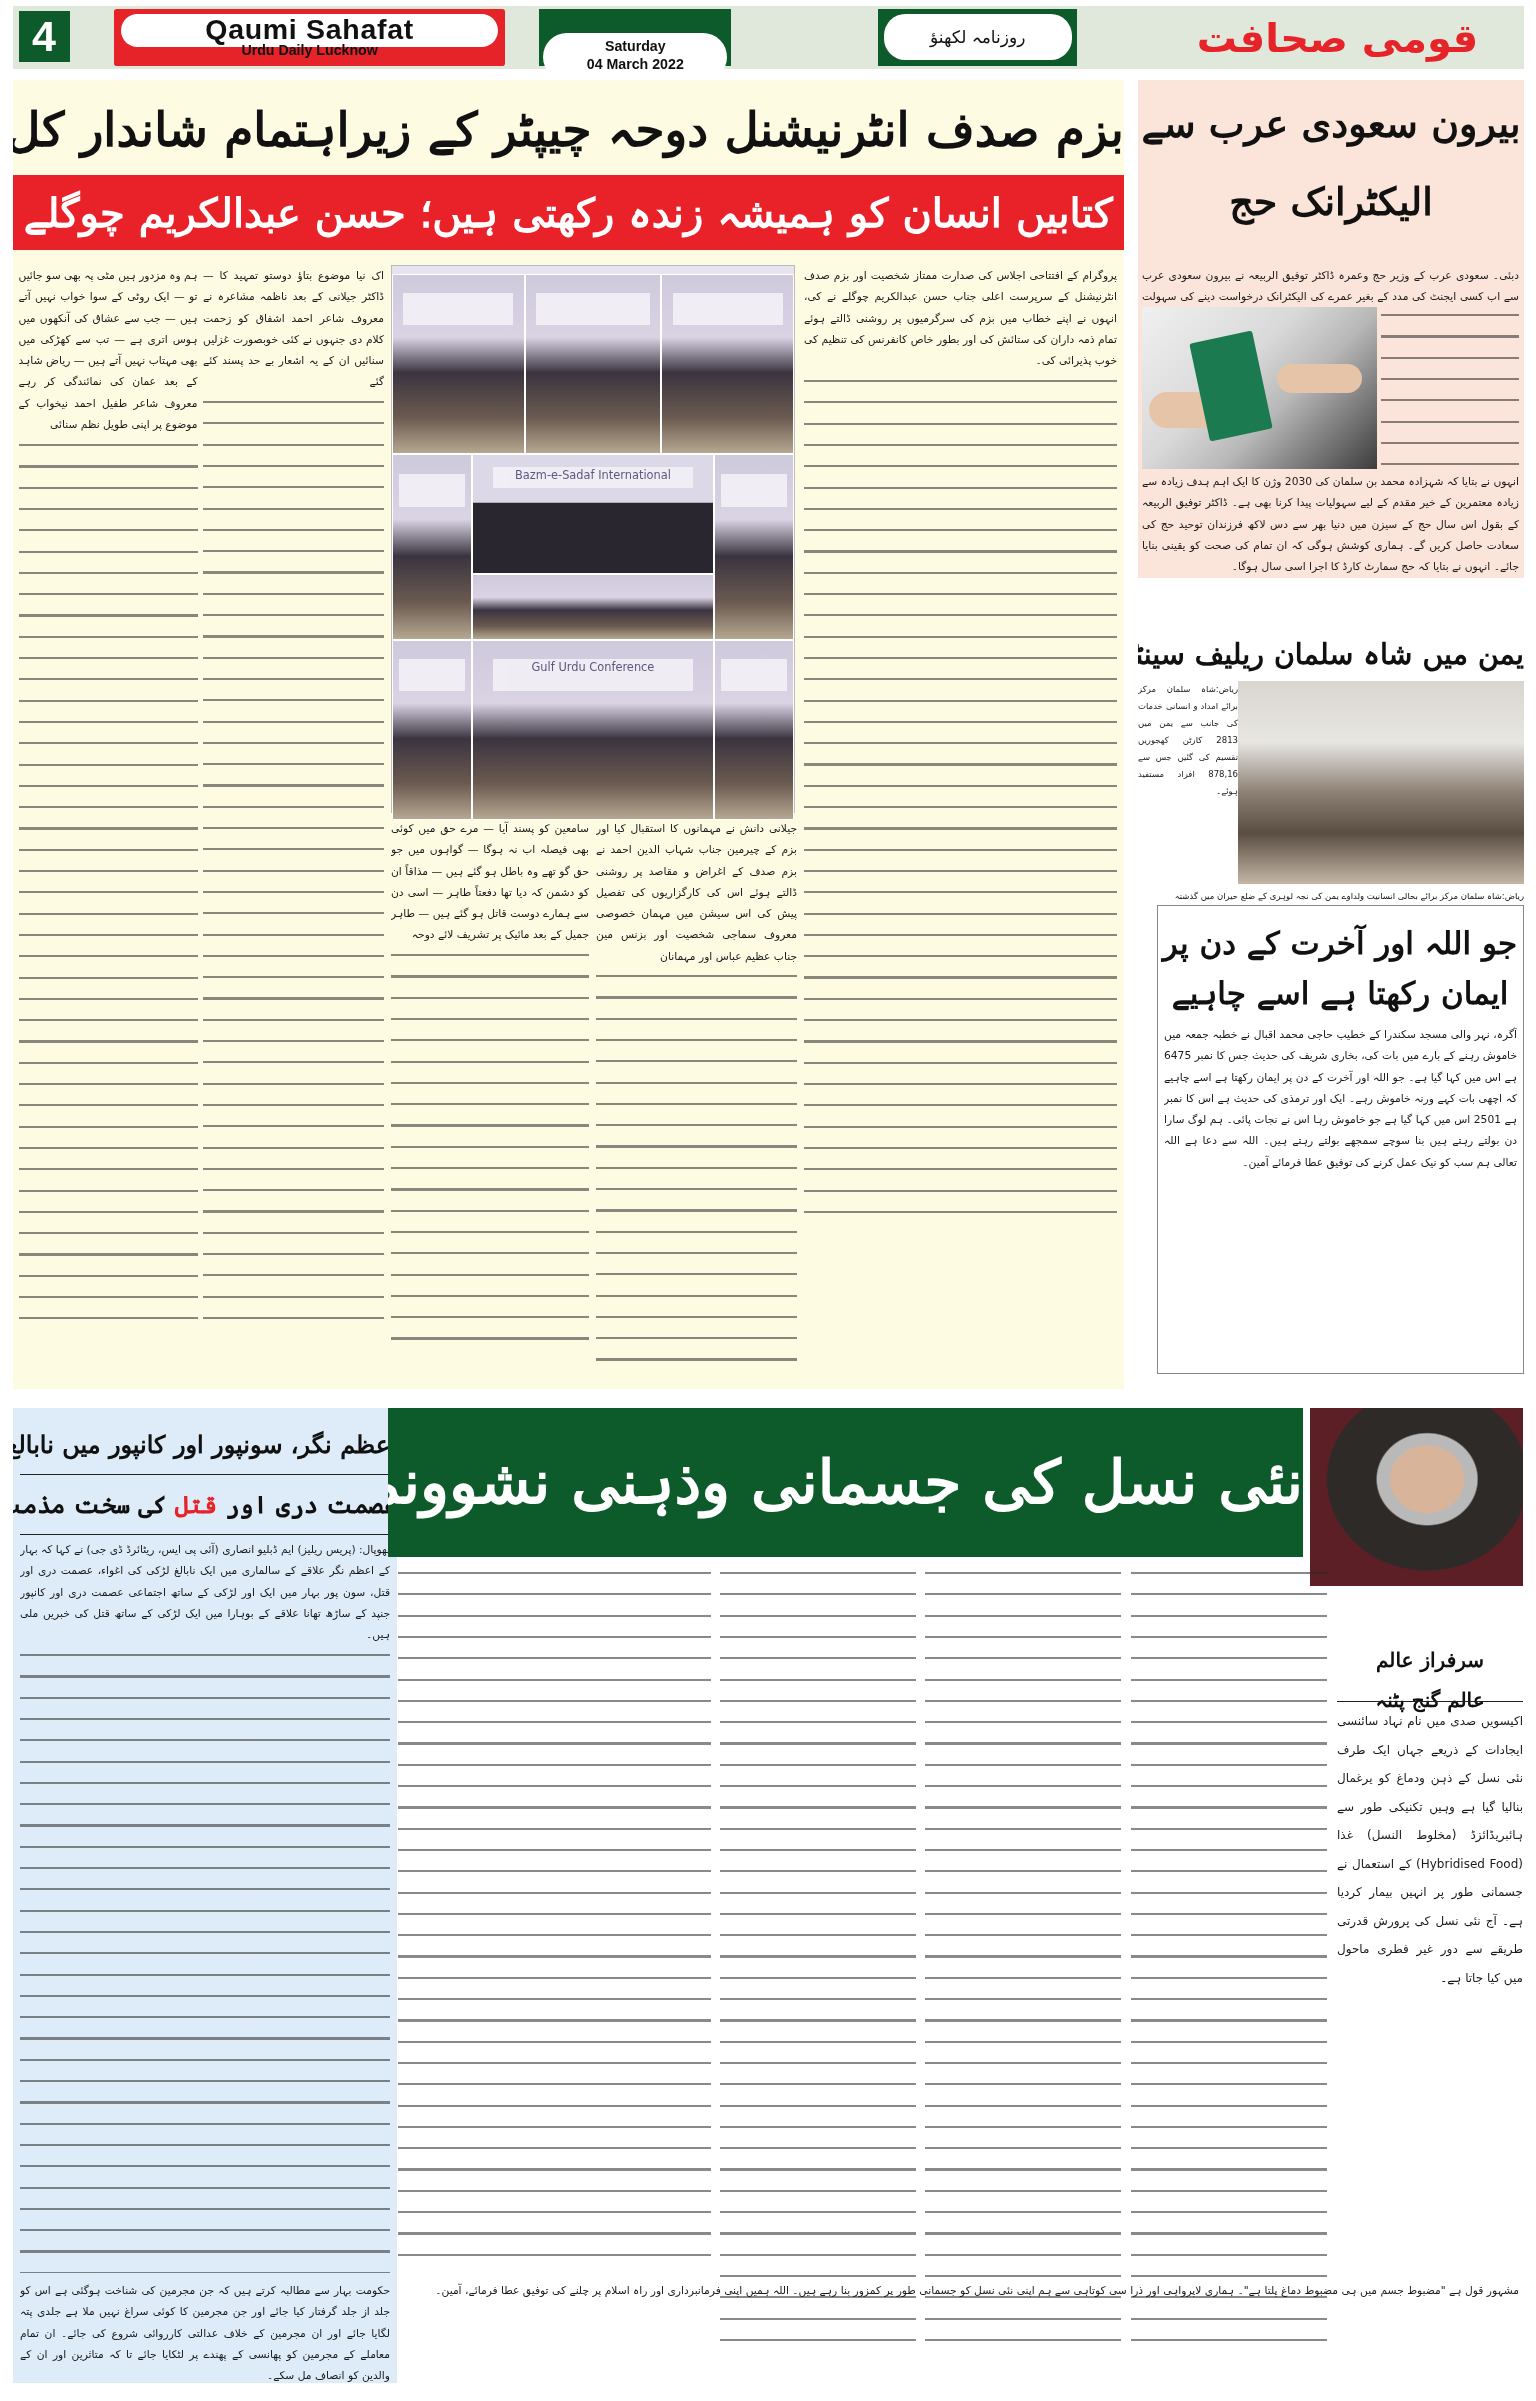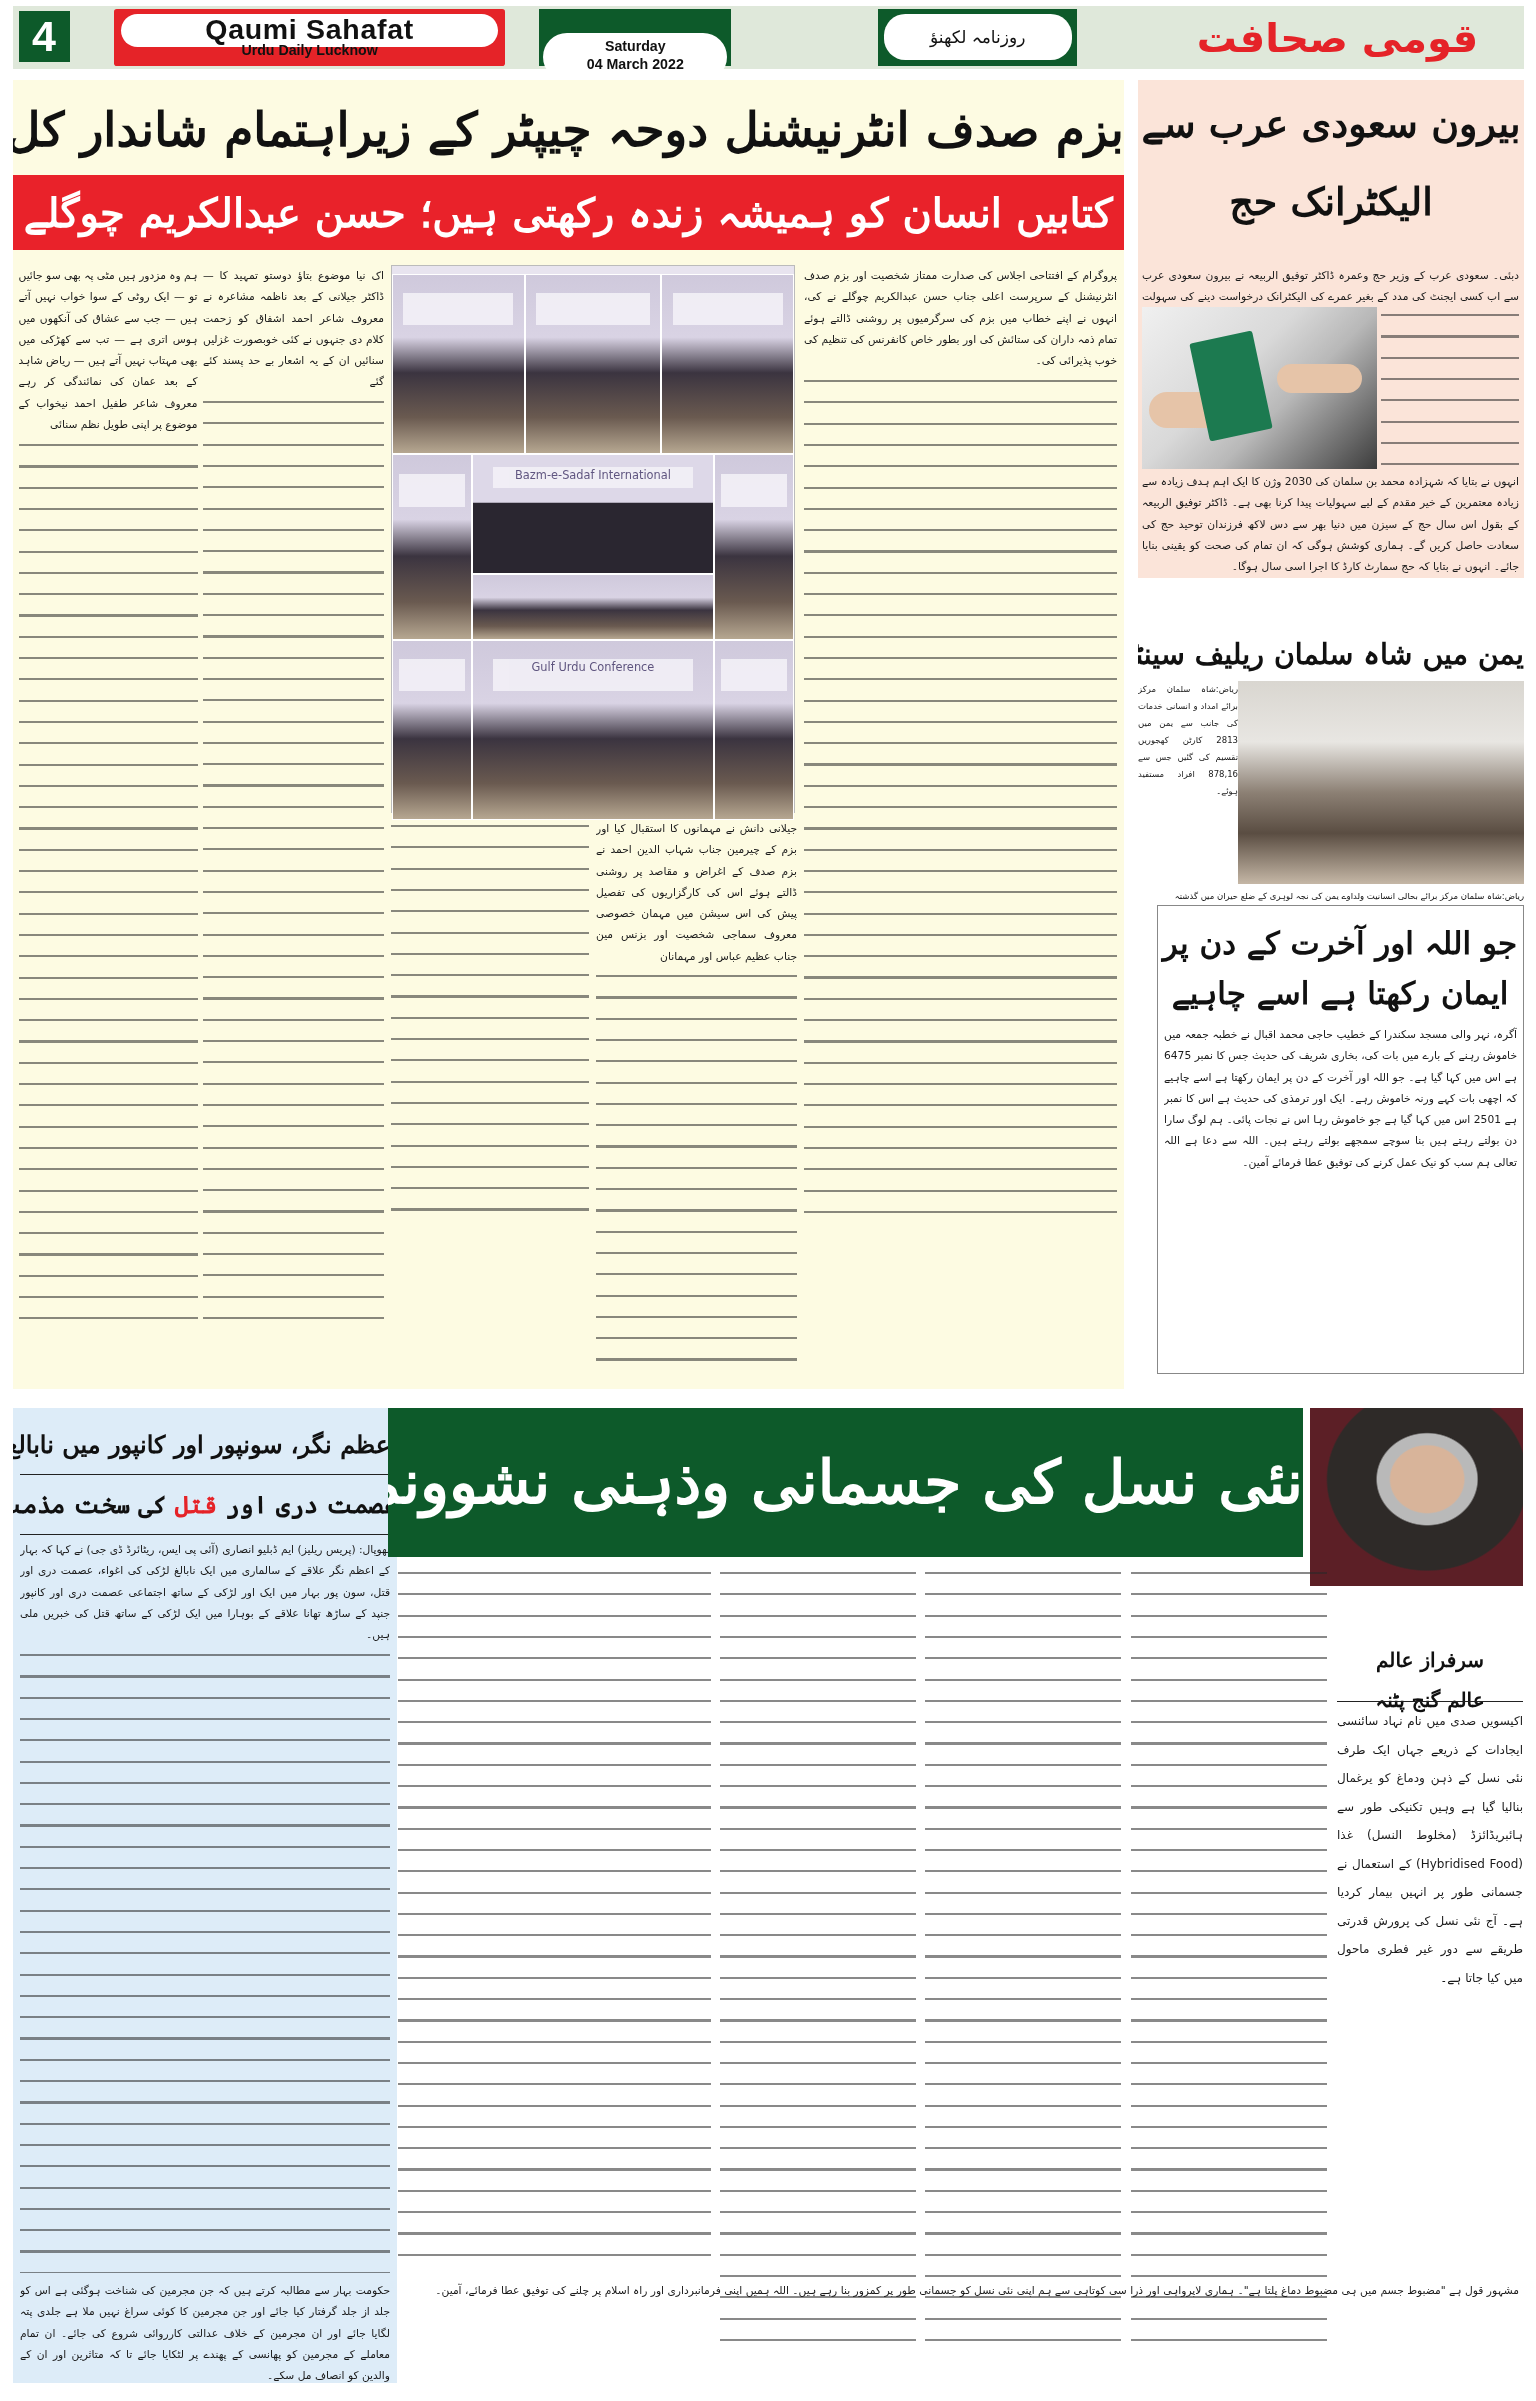--- a/index.html
+++ b/index.html
@@ -134,20 +134,21 @@
   <div class="photo-cell" style="left:80%; top:67%; width:20%; height:33%;">
       <div class="photo-banner"></div>
     </div>
 </div>
 
 <div class="abs ur body-text" style="left:596px; top:818px; width:201px; height:562px;">
   <p>جیلانی دانش نے مہمانوں کا استقبال کیا اور بزم کے چیرمین جناب شہاب الدین احمد نے بزم صدف کے اغراض و مقاصد پر روشنی ڈالتے ہوئے اس کی کارگزاریوں کی تفصیل پیش کی اس سیشن میں مہمان خصوصی معروف سماجی شخصیت اور بزنس مین جناب عظیم عباس اور مہمانان</p>
   <div class="lines" style="height:427px;"></div>
 </div>
 <div class="abs ur body-text" style="left:391px; top:818px; width:198px; height:562px;">
+  <p>سامعین کو پسند آیا — مرے حق میں کوئی بھی فیصلہ اب نہ ہوگا — گواہوں میں جو حق گو تھے وہ باطل ہو گئے ہیں — مذاقاً ان کو دشمن کہ دیا تھا دفعتاً طاہر — اسی دن سے ہمارے دوست قاتل ہو گئے ہیں — طاہر جمیل کے بعد مائیک پر تشریف لائے دوحہ</p>
   <div class="lines" style="height:398px;"></div>
 </div>
 
 <div class="abs ur body-text" style="left:203px; top:265px; width:181px; height:1117px;">
   <p>اک نیا موضوع بتاؤ دوستو تمہید کا — ڈاکٹر جیلانی کے بعد ناظمہ مشاعرہ نے معروف شاعر احمد اشفاق کو زحمت کلام دی جنہوں نے کئی خوبصورت غزلیں سنائیں ان کے یہ اشعار بے حد پسند کئے گئے</p>
   <div class="lines" style="height:925px;"></div>
 </div>
 <div class="abs ur body-text" style="left:18.5px; top:265px; width:179px; height:1117px;">
   <p>ہم وہ مزدور ہیں مٹی پہ بھی سو جائیں تو — ایک روٹی کے سوا خواب نہیں آتے ہیں — جب سے عشاق کی آنکھوں میں ہوس اتری ہے — تب سے کھڑکی میں بھی مہتاب نہیں آتے ہیں — ریاض شاہد کے بعد عمان کی نمائندگی کر رہے معروف شاعر طفیل احمد نیخواب کے موضوع پر اپنی طویل نظم سنائی</p>
   <div class="lines" style="height:889px;"></div>

